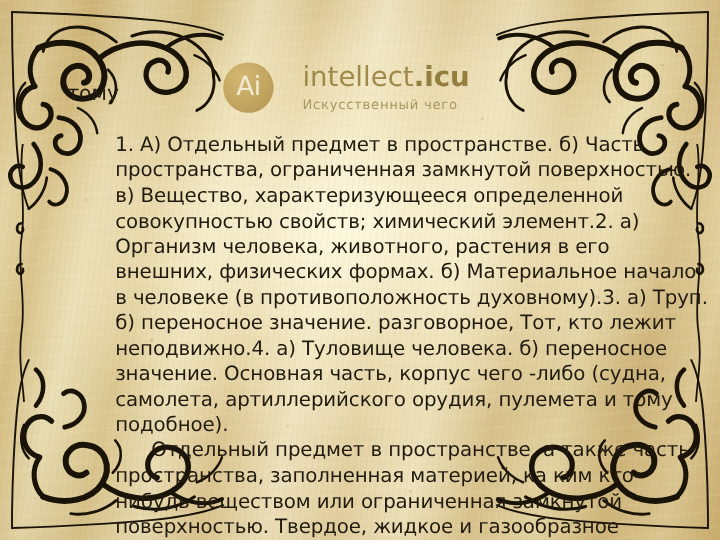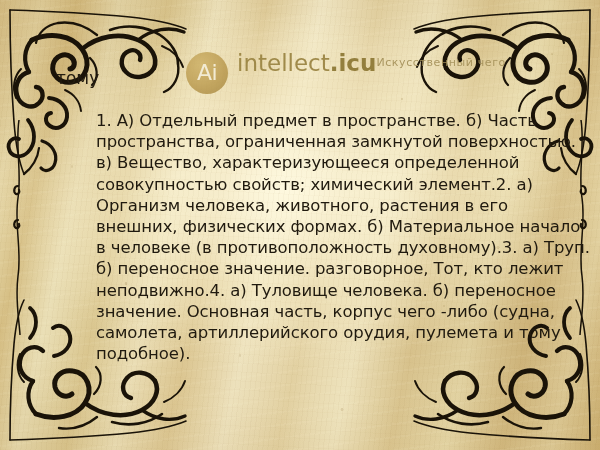--- a/index.html
+++ b/index.html
@@ -69,21 +69,22 @@
   }
   .edge-left  { left: 10px;  top: 120px; }
   .edge-right { right: 10px; top: 120px; transform: scaleX(-1); }
 
   
   #watermark {
     position: absolute;
     left: 186px;
     top: 52px;
     display: flex;
-    gap: 9px;
+    align-items: center;
+    gap: 24px;
     pointer-events: none;
     opacity: 0.93;
   }
   .wm-badge {
     position: relative;
     width: 42px;
     height: 42px;
     border-radius: 50%;
     background: radial-gradient(circle at 36% 30%, rgba(206,177,103,0.92) 0%, rgba(183,150,74,0.88) 60%, rgba(160,128,56,0.86) 100%);
     display: flex;
@@ -92,21 +93,21 @@
   }
   .wm-badge span {
     font-family: "DejaVu Sans", sans-serif;
     font-size: 22px;
     font-weight: 400;
     color: #f3ecd6;
     letter-spacing: -0.5px;
     line-height: 1;
     margin-top: -1px;
   }
-  .wm-text { display: flex; flex-direction: row; line-height: 1; }
+  .wm-text { display: flex; flex-direction: column; line-height: 1; }
   .wm-title {
     font-family: "DejaVu Sans", sans-serif;
     font-size: 23px;
     color: #9a8442;
     letter-spacing: 0px;
     white-space: nowrap;
   }
   .wm-title b { font-weight: 700; color: #8d7835; }
   .wm-sub {
     font-family: "DejaVu Sans", sans-serif;
@@ -275,15 +276,16 @@
     <div class="wm-text">
       <div class="wm-title"><span>intellect</span><b>.icu</b></div>
       <div class="wm-sub">Искусственный  чего</div>
     </div>
   </div>
 
   <div id="heading">тому</div>
 
   <div id="body-text">
     <p>1. А) Отдельный предмет в пространстве. б) Часть пространства, ограниченная замкнутой поверхностью. в) Вещество, характеризующееся определенной совокупностью свойств; химический элемент.2. а) Организм человека, животного, растения в его внешних, физических формах. б) Материальное начало в человеке (в противоположность духовному).3. а) Труп. б) переносное значение. разговорное, Тот, кто лежит неподвижно.4. а) Туловище человека. б) переносное значение. Основная часть, корпус чего -либо  (судна, самолета, артиллерийского орудия, пулемета и тому подобное).</p>
+    <p class="indented">Отдельный предмет в пространстве, а также часть пространства, заполненная материей, ка ким кто-нибудь веществом или ограниченная замкнутой поверхностью. Твердое, жидкое и газообразное</p>
   </div>
 
 </div>
 
 </body></html>

